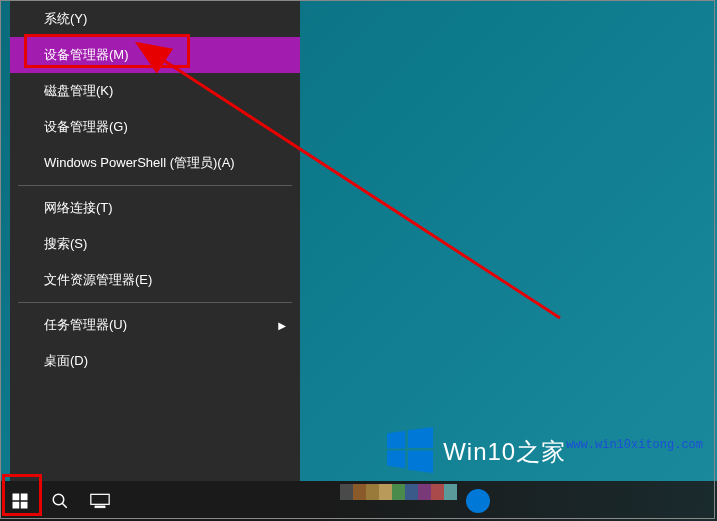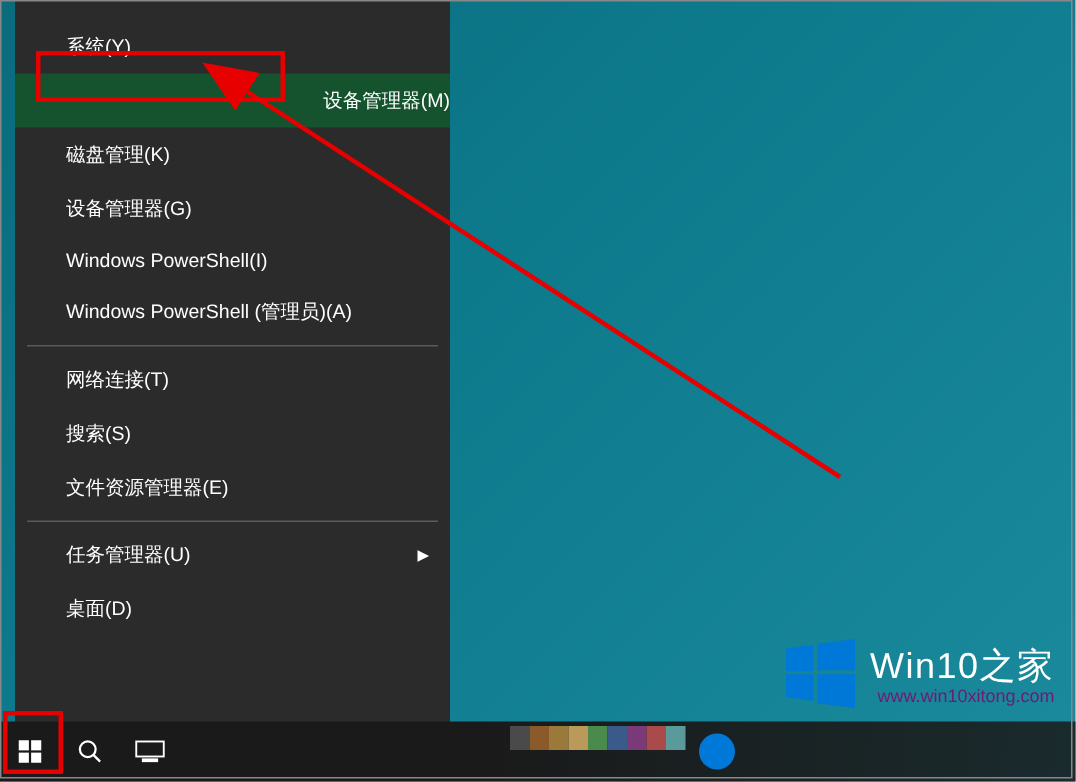--- a/index.html
+++ b/index.html
@@ -13,30 +13,29 @@
 }
 .context-menu {
   position: absolute;
   left: 10px;
   top: 0;
   width: 290px;
   height: 485px;
   background: #2b2b2b;
   color: #ffffff;
   font-size: 13px;
-  padding-top: 13px;
+  padding-top: 1px;
 }
 .menu-item {
   padding: 9px 0 9px 34px;
   cursor: default;
   position: relative;
 }
 .menu-item.highlighted {
-  background: #14532d;
-  text-align: right;
+  background: #a21caf;
 }
 .menu-separator {
   height: 1px;
   background: #5a5a5a;
   margin: 4px 8px;
 }
 .submenu-arrow {
   position: absolute;
   right: 14px;
   top: 50%;
@@ -93,40 +92,39 @@
 .watermark {
   position: absolute;
   right: 14px;
   bottom: 44px;
   display: flex;
   align-items: center;
   gap: 10px;
   color: #fff;
 }
 .win-logo svg { width: 46px; height: 46px; fill: #0078d7; }
-.wm-text { display: flex; flex-direction: column; line-height: 1.1; align-items: flex-end; }
+.wm-text { display: flex; flex-direction: row; line-height: 1.1; }
 .wm-title { font-size: 24px; font-weight: 400; letter-spacing: 1px; }
-.wm-url { font-size: 12px; color: #701a75; }
+.wm-url { font-size: 12px; color: #1d4ed8; font-family: Liberation Mono, monospace; }
 .img-border {
   position: absolute;
   left: 0; top: 0;
   width: 715px; height: 519px;
   border: 1px solid #888;
   pointer-events: none;
 }
 </style>
 </head>
 <body>
 
 <div class="context-menu">
   <div class="menu-item"><span>系统(Y)</span></div>
   <div class="menu-item highlighted"><span>设备管理器(M)</span></div>
   <div class="menu-item"><span>磁盘管理(K)</span></div>
   <div class="menu-item"><span>设备管理器(G)</span></div>
-  <div class="menu-item"><span>Windows PowerShell(I)</span></div>
   <div class="menu-item"><span>Windows PowerShell (管理员)(A)</span></div>
   <div class="menu-separator"></div>
   <div class="menu-item"><span>网络连接(T)</span></div>
   <div class="menu-item"><span>搜索(S)</span></div>
   <div class="menu-item"><span>文件资源管理器(E)</span></div>
   <div class="menu-separator"></div>
   <div class="menu-item">
     <span>任务管理器(U)</span>
     <span class="submenu-arrow">▶</span>
   </div>

